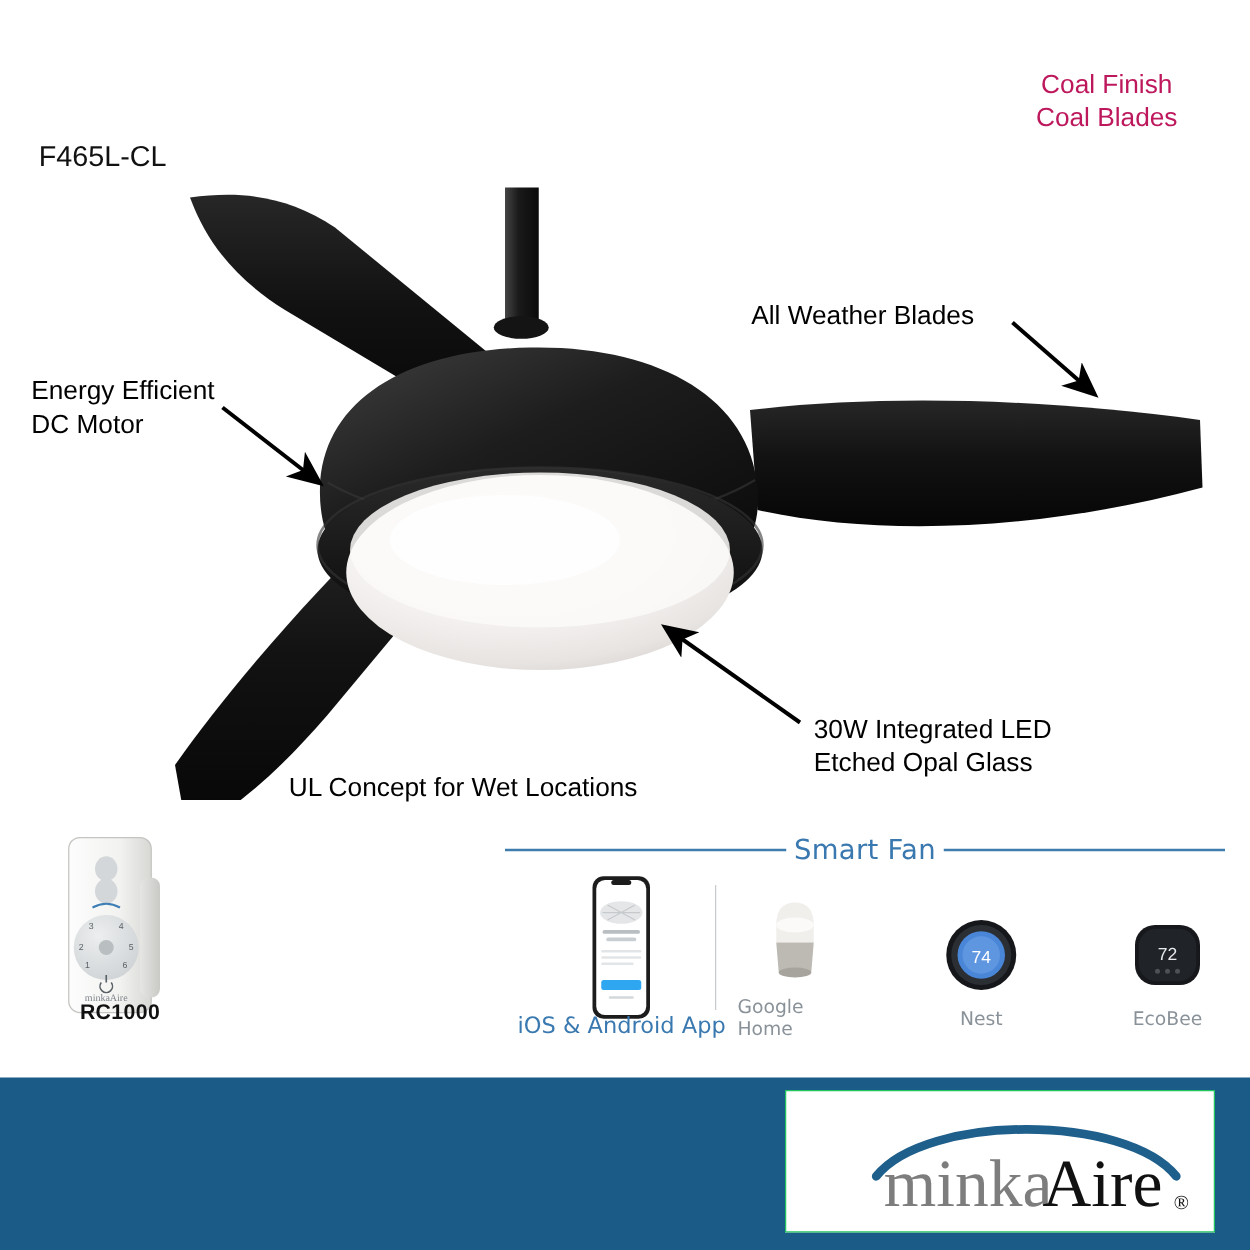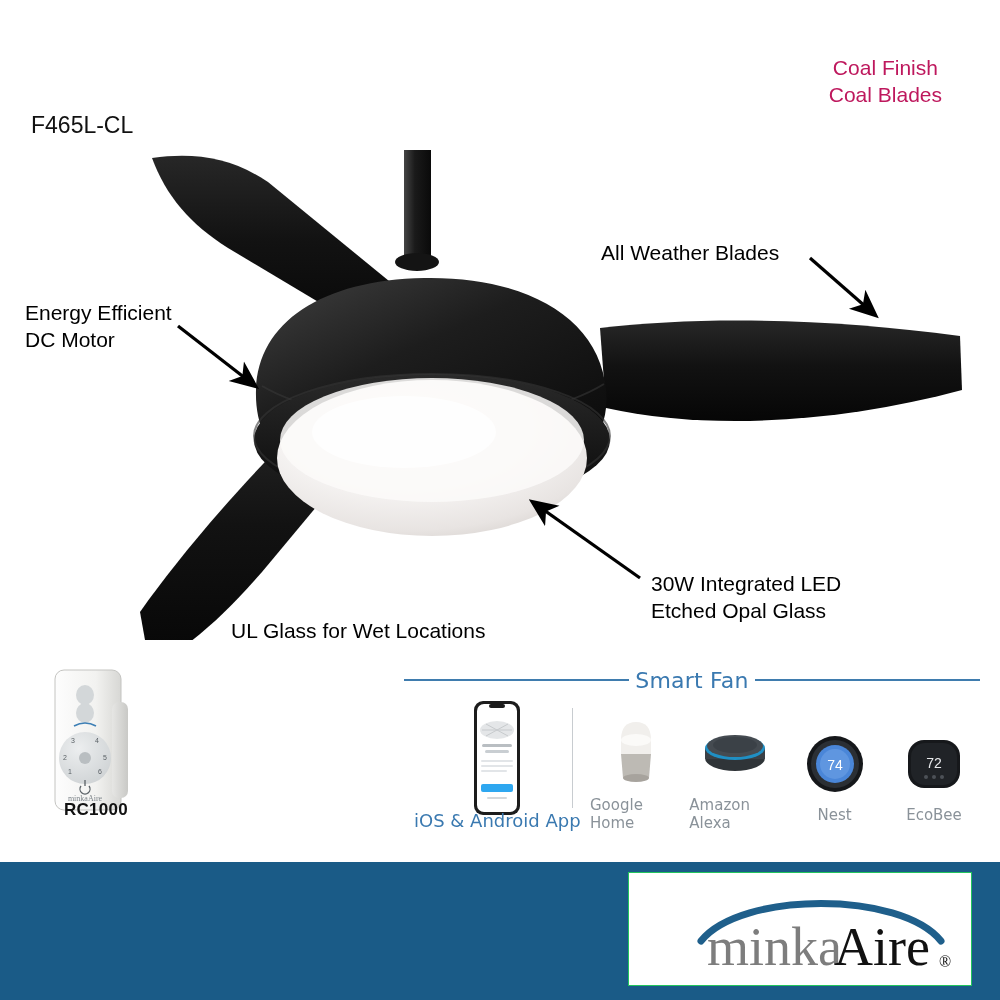--- a/index.html
+++ b/index.html
@@ -117,21 +117,21 @@
       <ellipse cx="432" cy="300" rx="152" ry="62" fill="#fbfaf9" opacity="0.85"></ellipse>
       <ellipse cx="404" cy="292" rx="92" ry="36" fill="#ffffff" opacity="0.75"></ellipse>
     </svg>
   </div>
 
   <div class="callout c-dc">Energy Efficient
 DC Motor</div>
   <div class="callout c-awb">All Weather Blades</div>
   <div class="callout c-led">30W Integrated LED
 Etched Opal Glass</div>
-  <div class="callout c-ul">UL Glass for Wet Locations</div>
+  <div class="callout c-ul">UL Concept for Wet Locations</div>
 
   <svg style="position:absolute;left:0;top:0;width:1000px;height:870px;pointer-events:none">
     <defs>
       <marker id="ah" markerWidth="9" markerHeight="9" refX="7" refY="4.5" orient="auto">
         <path d="M0,0.6 L9,4.5 L0,8.4 L2.4,4.5 Z" fill="#000"></path>
       </marker>
     </defs>
     <line x1="178" y1="326" x2="254" y2="385" stroke="#000" stroke-width="3.2" marker-end="url(#ah)"></line>
     <line x1="810" y1="258" x2="874" y2="314" stroke="#000" stroke-width="3.2" marker-end="url(#ah)"></line>
     <line x1="640" y1="578" x2="534" y2="503" stroke="#000" stroke-width="3.2" marker-end="url(#ah)"></line>
@@ -211,32 +211,20 @@
           <svg width="58" height="80" viewBox="0 0 58 80">
             <path d="M14,30 q0,-18 15,-18 q15,0 15,18 L44,44 L14,44 Z" fill="#f1efec"></path>
             <ellipse cx="29" cy="30" rx="15" ry="6" fill="#fbfaf8"></ellipse>
             <path d="M14,44 L16,68 q13,5 26,0 L44,44 Z" fill="#bdbab4"></path>
             <ellipse cx="29" cy="68" rx="13" ry="4" fill="#a7a39d"></ellipse>
           </svg>
         </div>
         <div class="dev-name">Google Home</div>
       </div>
 
-      <div class="dev">
-        <div class="dev-art">
-          <svg width="72" height="80" viewBox="0 0 72 80">
-            <ellipse cx="36" cy="48" rx="30" ry="13" fill="#2f3438"></ellipse>
-            <rect x="6" y="38" width="60" height="11" fill="#3a4046"></rect>
-            <ellipse cx="36" cy="38" rx="30" ry="12" fill="#1f8fc4"></ellipse>
-            <ellipse cx="36" cy="36" rx="28" ry="11" fill="#454b51"></ellipse>
-            <ellipse cx="36" cy="35" rx="22" ry="8" fill="#3b4147"></ellipse>
-          </svg>
-        </div>
-        <div class="dev-name">Amazon Alexa</div>
-      </div>
 
       <div class="dev">
         <div class="dev-art">
           <svg width="64" height="80" viewBox="0 0 64 80">
             <circle cx="32" cy="44" r="28" fill="#15171a"></circle>
             <circle cx="32" cy="44" r="24" fill="#2b2f34"></circle>
             <circle cx="32" cy="44" r="19" fill="#4a86d8"></circle>
             <circle cx="32" cy="44" r="15" fill="#5f96e0"></circle>
             <text x="32" y="50" font-size="14" fill="#ffffff" text-anchor="middle" font-family="Liberation Sans, sans-serif">74</text>
           </svg>

